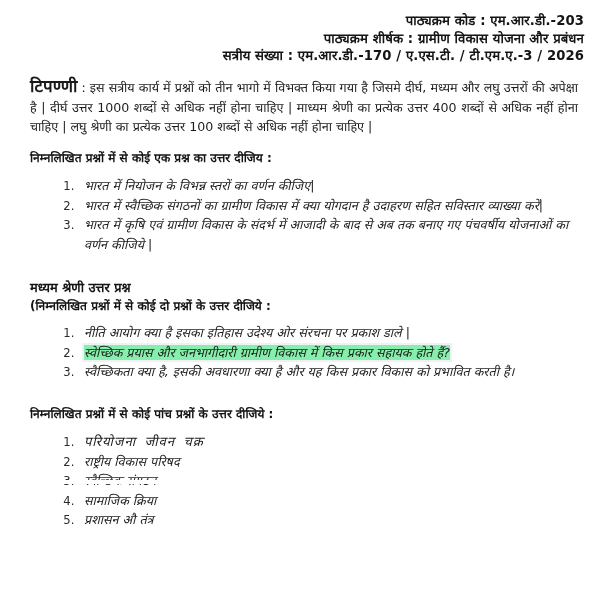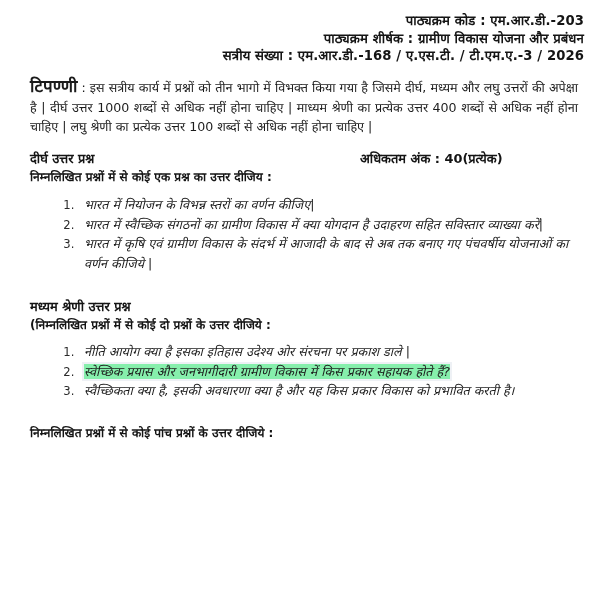--- a/index.html
+++ b/index.html
@@ -146,32 +146,28 @@
   }
 </style>
 </head>
 <body>
 
 <div class="page">
 
   <div class="doc-header">
     <div class="hline">पाठ्यक्रम कोड : एम.आर.डी.-203</div>
     <div class="hline">पाठ्यक्रम शीर्षक : ग्रामीण विकास योजना और प्रबंधन</div>
-    <div class="hline">सत्रीय संख्या : एम.आर.डी.-168 / ए.एस.टी. / टी.एम.ए.-3 / 2026</div>
+    <div class="hline">सत्रीय संख्या : एम.आर.डी.-170 / ए.एस.टी. / टी.एम.ए.-3 / 2026</div>
   </div>
 
   <div class="note-block">
     <p class="note-text"><span class="note-label">टिपण्णी</span><span> : </span><span>इस सत्रीय कार्य में प्रश्नों को तीन भागो में विभक्त किया गया है जिसमे दीर्घ, मध्यम और लघु उत्तरों की अपेक्षा है | दीर्घ उत्तर 1000 शब्दों से अधिक नहीं होना चाहिए | माध्यम श्रेणी का प्रत्येक उत्तर 400 शब्दों से अधिक नहीं होना चाहिए | लघु श्रेणी का प्रत्येक उत्तर 100 शब्दों से अधिक नहीं होना चाहिए |</span></p>
   </div>
 
   <div class="section" id="section-long">
-    <div class="section-head">
-      <span class="section-title">दीर्घ उत्तर प्रश्न</span>
-      <span class="section-marks">अधिकतम अंक : 40(प्रत्येक)</span>
-    </div>
     <div class="section-instruction">निम्नलिखित प्रश्नों में से कोई एक प्रश्न का उत्तर दीजिय :</div>
     <ol class="qlist long-list">
       <li><span class="qtext">भारत में नियोजन के विभन्न स्तरों का वर्णन कीजिए|</span></li>
       <li><span class="qtext">भारत में स्वैच्छिक संगठनों का ग्रामीण विकास में क्या योगदान है उदाहरण सहित सविस्तार व्याख्या करें|</span></li>
       <li><span class="qtext">भारत में कृषि एवं ग्रामीण विकास के संदर्भ में आजादी के बाद से अब तक बनाए गए पंचवर्षीय योजनाओं का वर्णन कीजिये |</span></li>
     </ol>
   </div>
 
   <div class="spacer-lg"></div>
 
@@ -184,16 +180,23 @@
       <li><span class="qtext">नीति आयोग क्या है इसका इतिहास उदेश्य ओर संरचना पर प्रकाश डाले |</span></li>
       <li class="highlighted"><span class="qtext">स्वेच्छिक प्रयास और जनभागीदारी ग्रामीण विकास में किस प्रकार सहायक होते हैं?</span></li>
       <li><span class="qtext">स्वैच्छिकता क्या है, इसकी अवधारणा क्या है और  यह किस प्रकार विकास को प्रभावित करती है।</span></li>
     </ol>
   </div>
 
   <div class="spacer-md"></div>
 
   <div class="section" id="section-short">
     <div class="section-instruction">निम्नलिखित प्रश्नों में से कोई पांच प्रश्नों के उत्तर दीजिये :</div>
+    <ol class="qlist short-list">
+      <li class="wide-track"><span class="qtext">परियोजना जीवन चक्र</span></li>
+      <li><span class="qtext">राष्ट्रीय विकास परिषद</span></li>
+      <li><span class="qtext">स्वैच्छिक संगठन</span></li>
+      <li><span class="qtext">सामाजिक क्रिया</span></li>
+      <li><span class="qtext">प्रशासन औ तंत्र</span></li>
+    </ol>
   </div>
 
   <div class="clip-bottom"></div>
 </div>
 
 </body></html>

